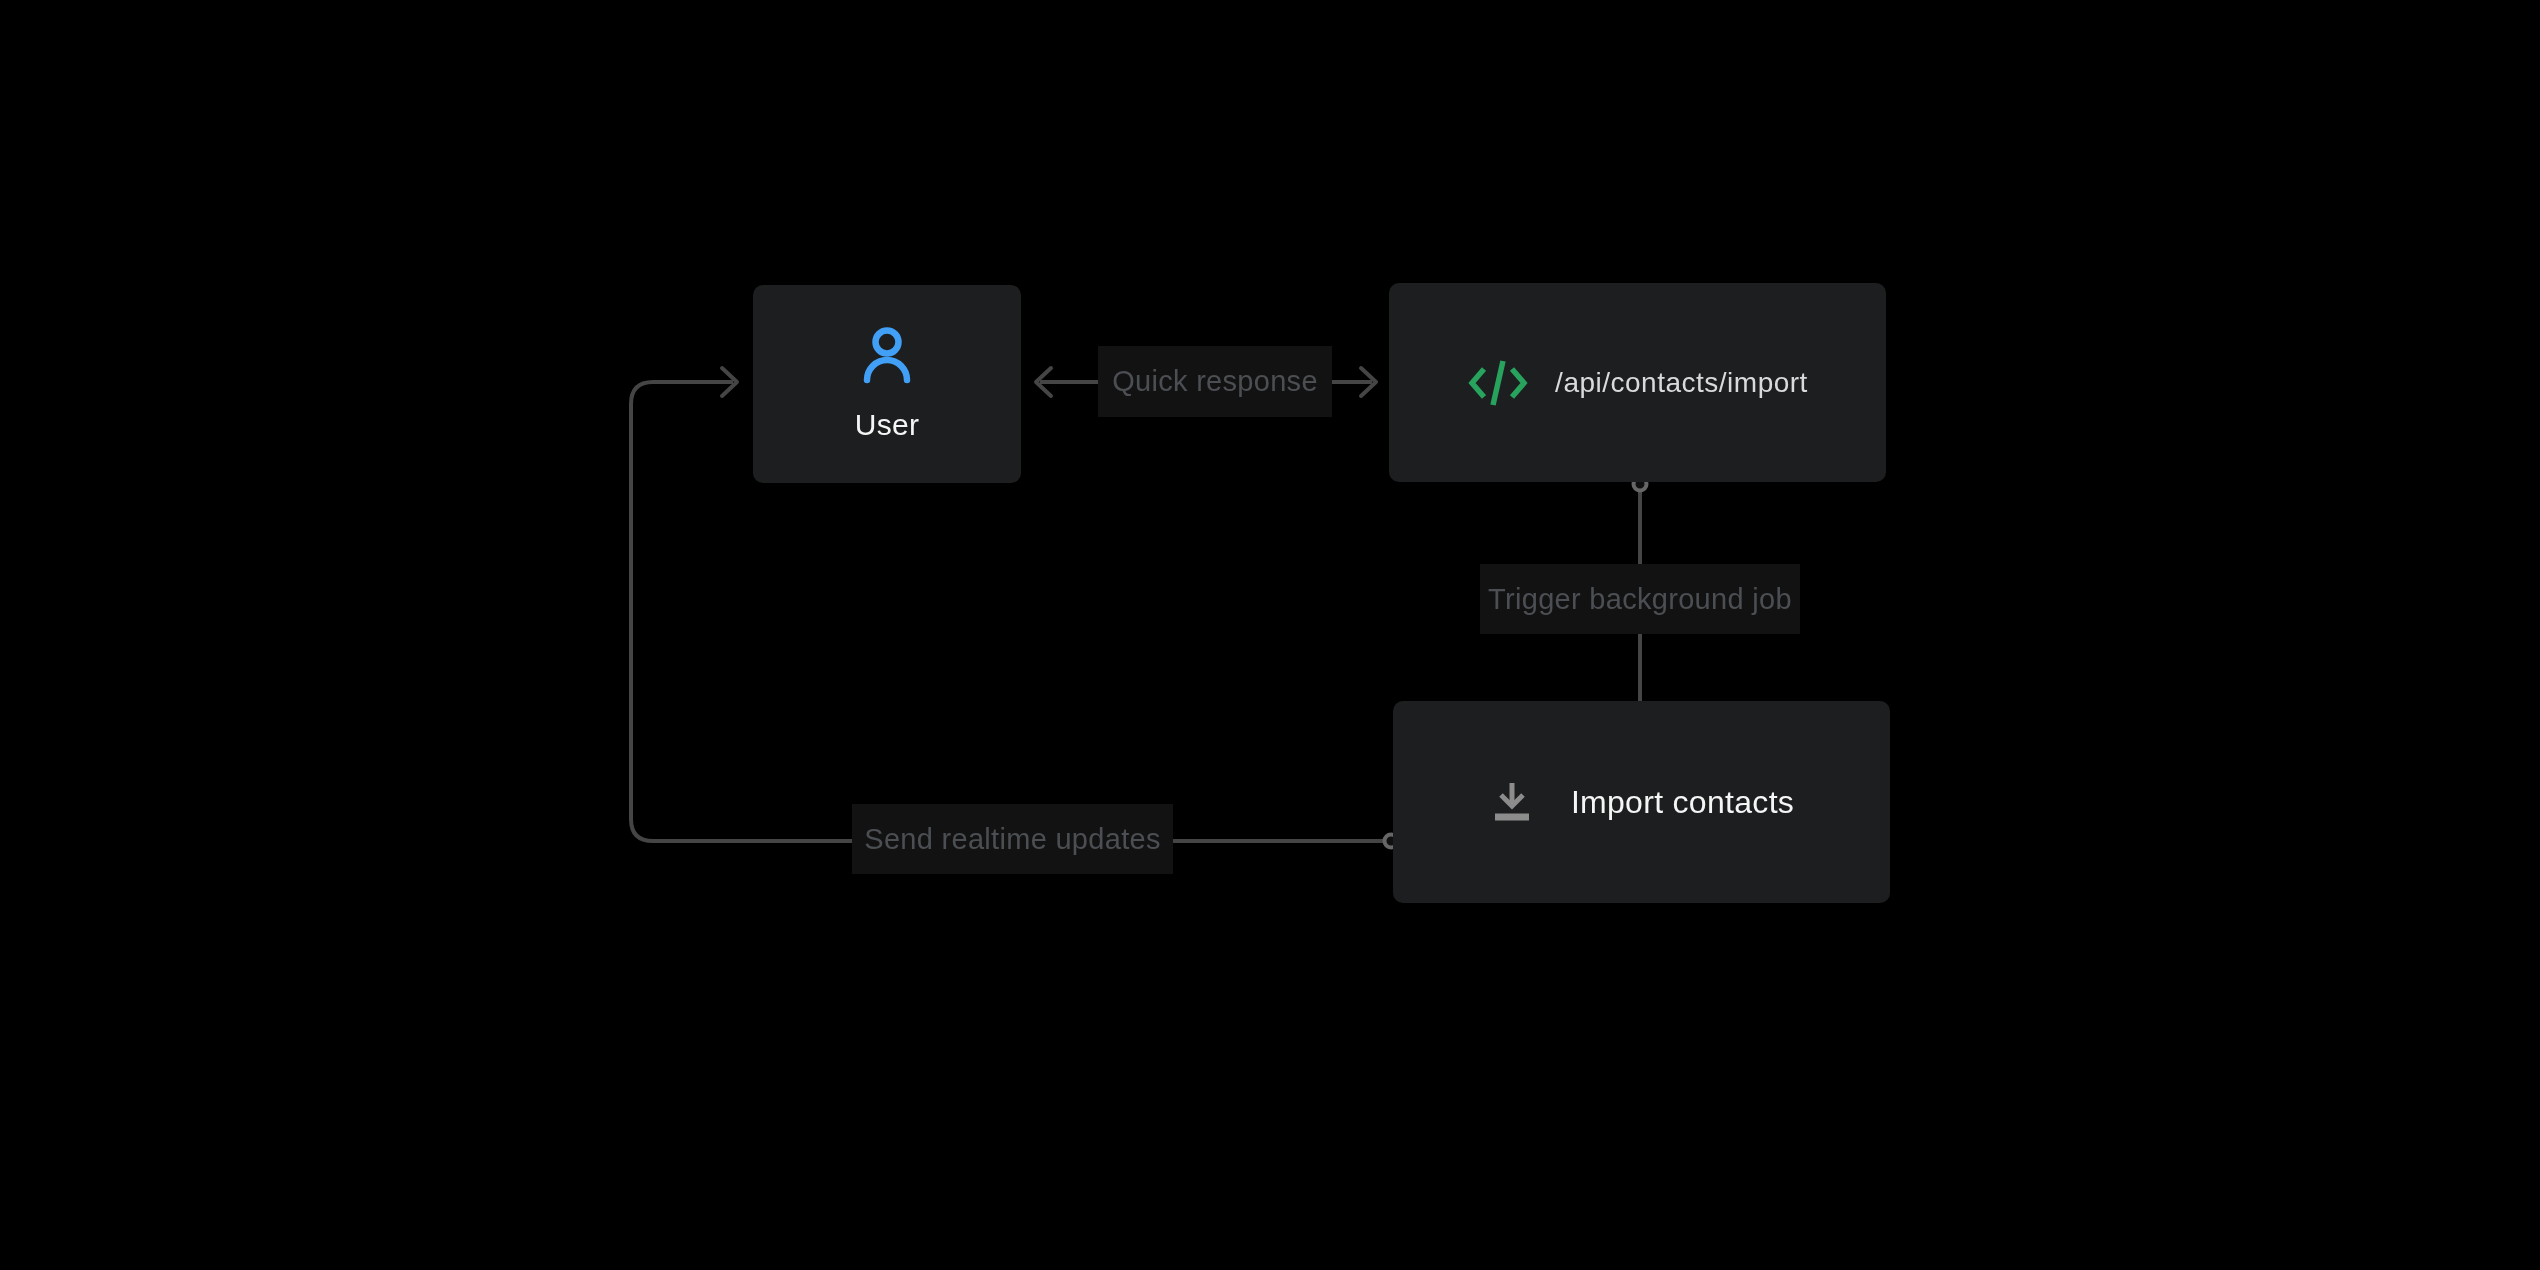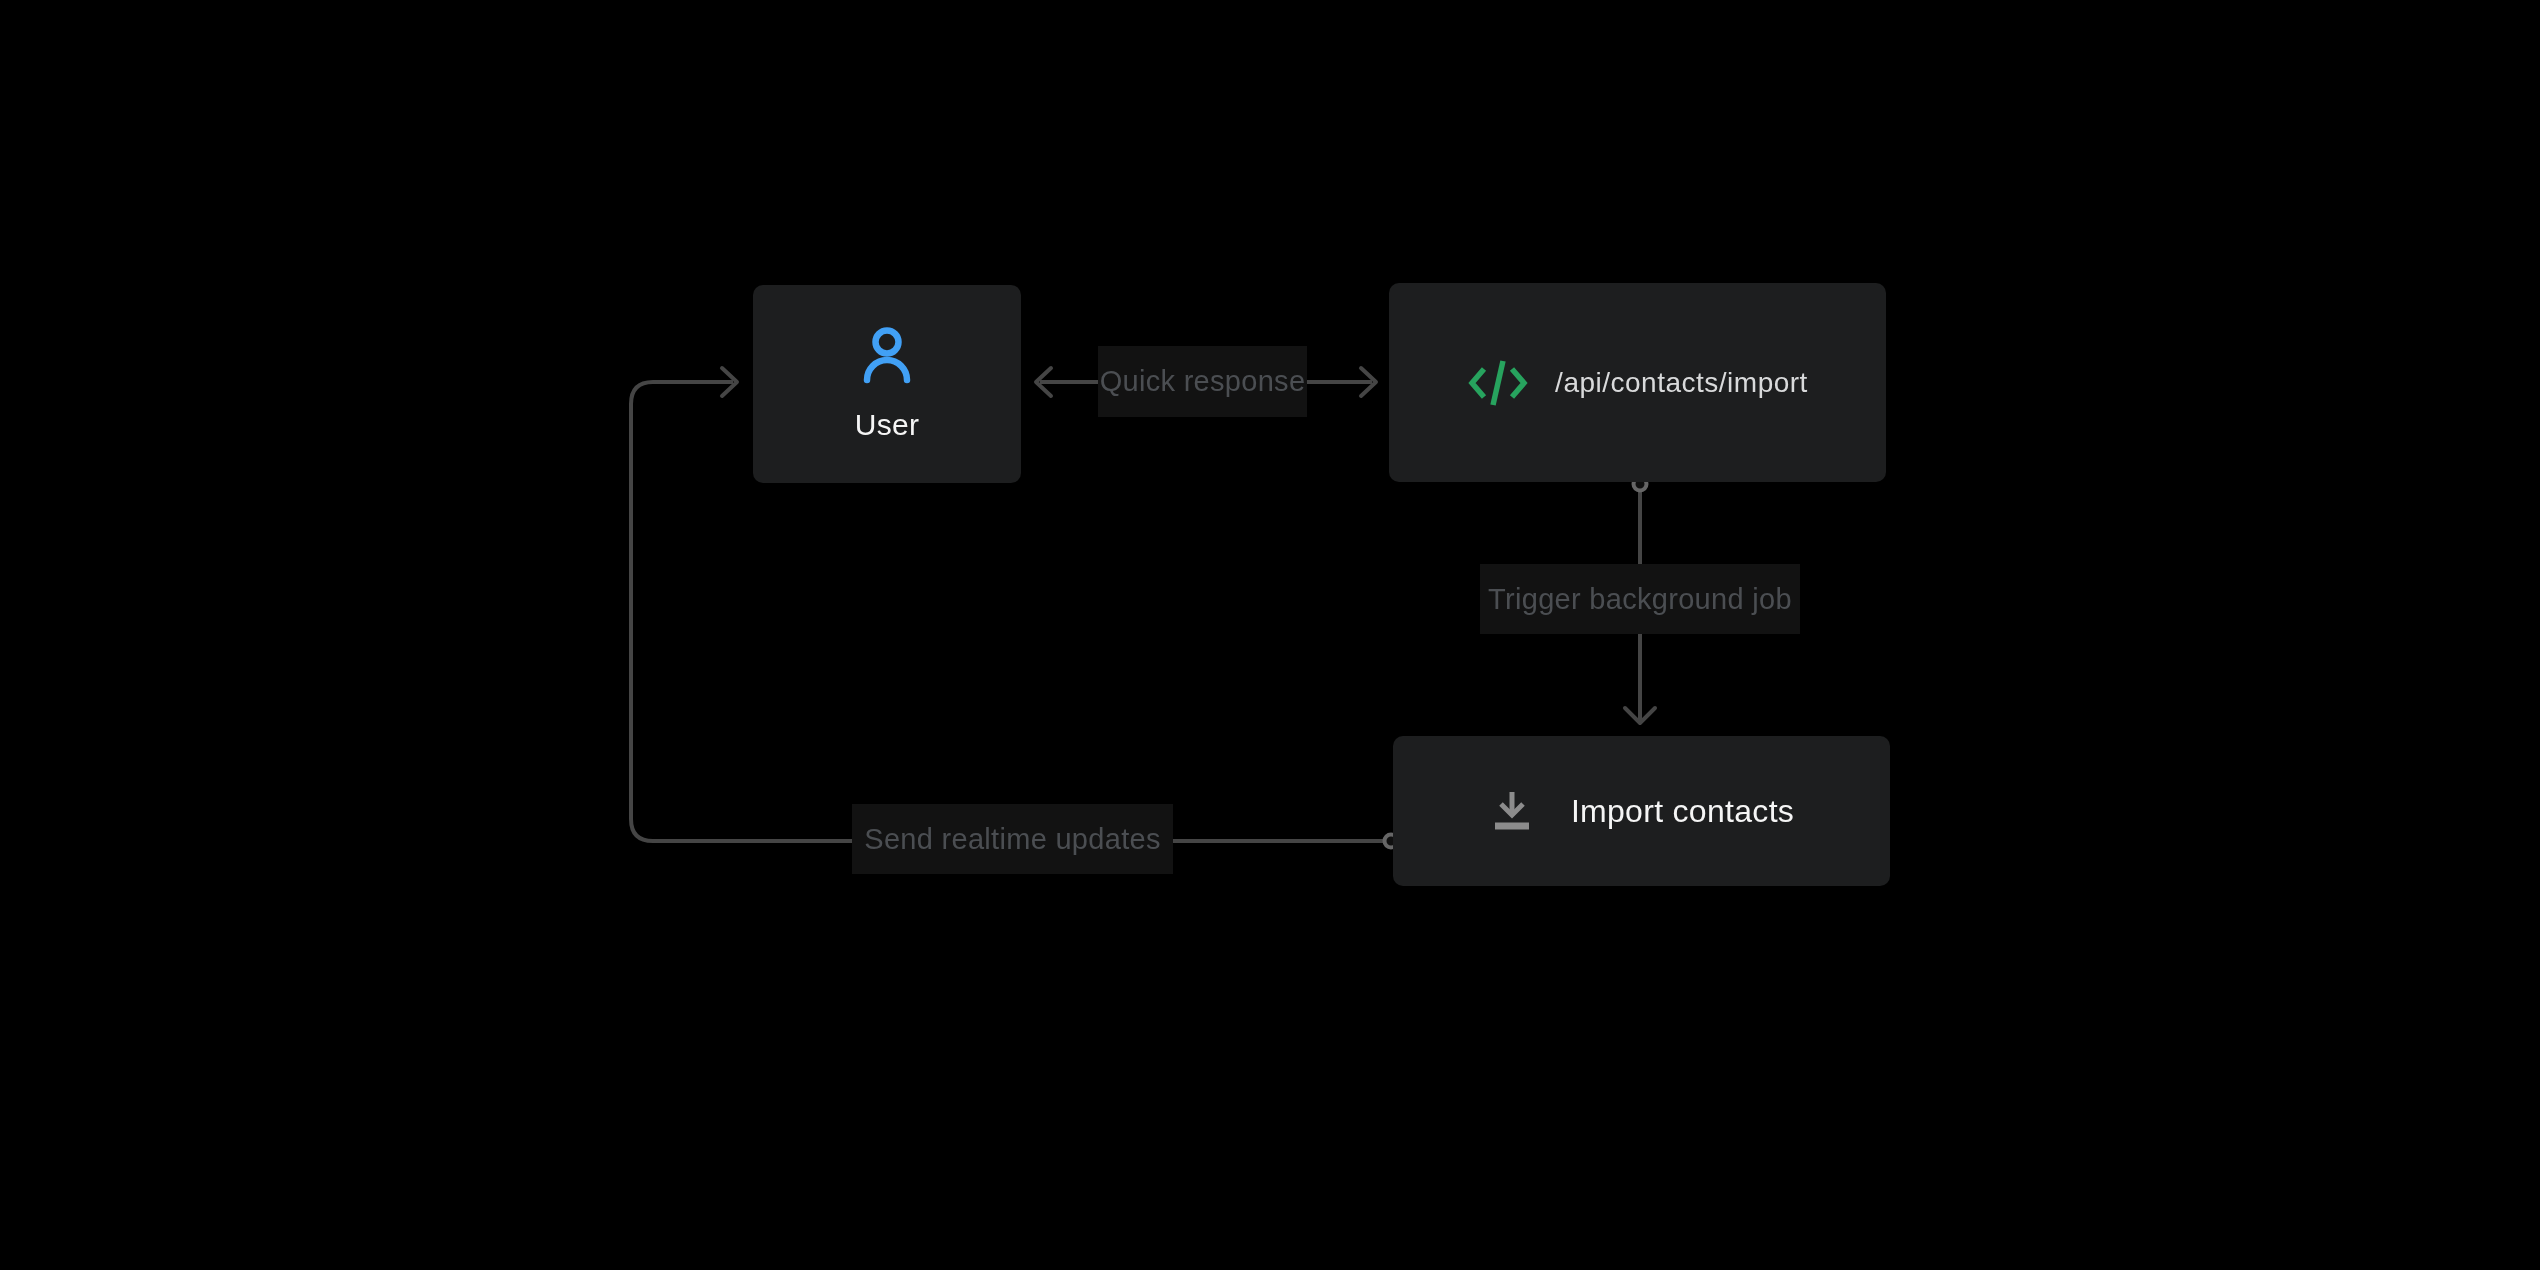--- a/index.html
+++ b/index.html
@@ -52,22 +52,22 @@
     width: 268px; height: 198px;
     flex-direction: column;
     gap: 22px;
   }
   .node--api {
     left: 1389px; top: 283px;
     width: 497px; height: 199px;
     gap: 26px;
   }
   .node--import {
-    left: 1393px; top: 736px;
-    width: 497px; height: 150px;
+    left: 1393px; top: 701px;
+    width: 497px; height: 202px;
     gap: 36px;
   }
   .node-title {
     color: var(--node-text, #f5f5f5);
     font-size: 30px;
     letter-spacing: 0.3px;
   }
   .node--api .node-title {
     font-size: 28px;
     color: var(--api-text, #d9dadb);
@@ -79,21 +79,21 @@
   .edge-label {
     position: absolute;
     background: var(--label-bg, #121212);
     color: var(--muted-text, #4b4e52);
     display: flex;
     align-items: center;
     justify-content: center;
     font-size: 29px;
     letter-spacing: 0.3px;
   }
-  .edge-label--quick   { left: 1098px; top: 346px; width: 209px; height: 71px; }
+  .edge-label--quick   { left: 1098px; top: 346px; width: 234px; height: 71px; }
   .edge-label--trigger { left: 1480px; top: 564px; width: 320px; height: 70px; }
   .edge-label--send    { left: 852px;  top: 804px; width: 321px; height: 70px; }
   .caption {
     position: absolute;
     left: 1393px; top: 958px;
     width: 491px;
     text-align: right;
     font-family: "DejaVu Sans Mono", monospace;
     font-size: 26px;
     color: var(--caption-text, #6e6e6e);

